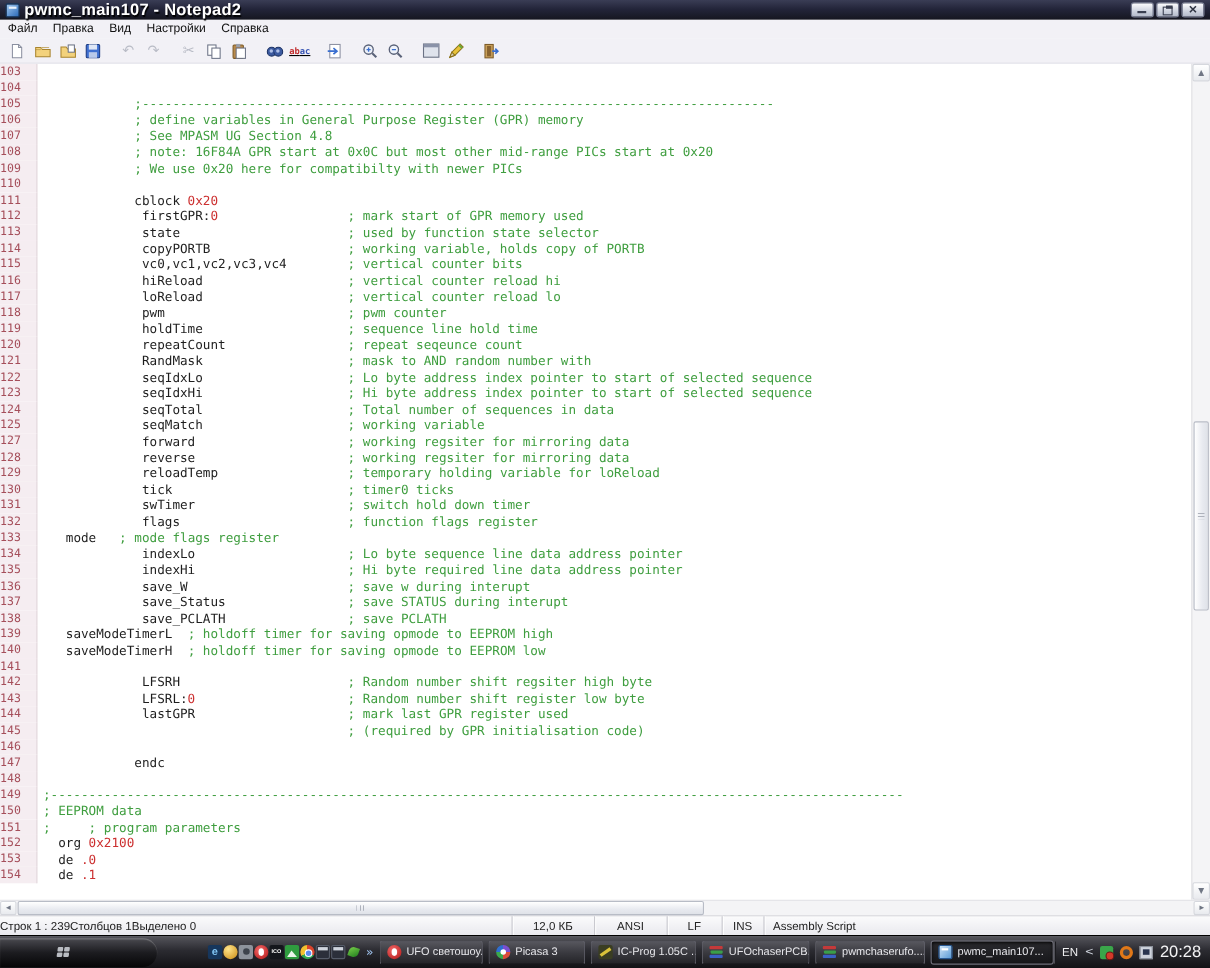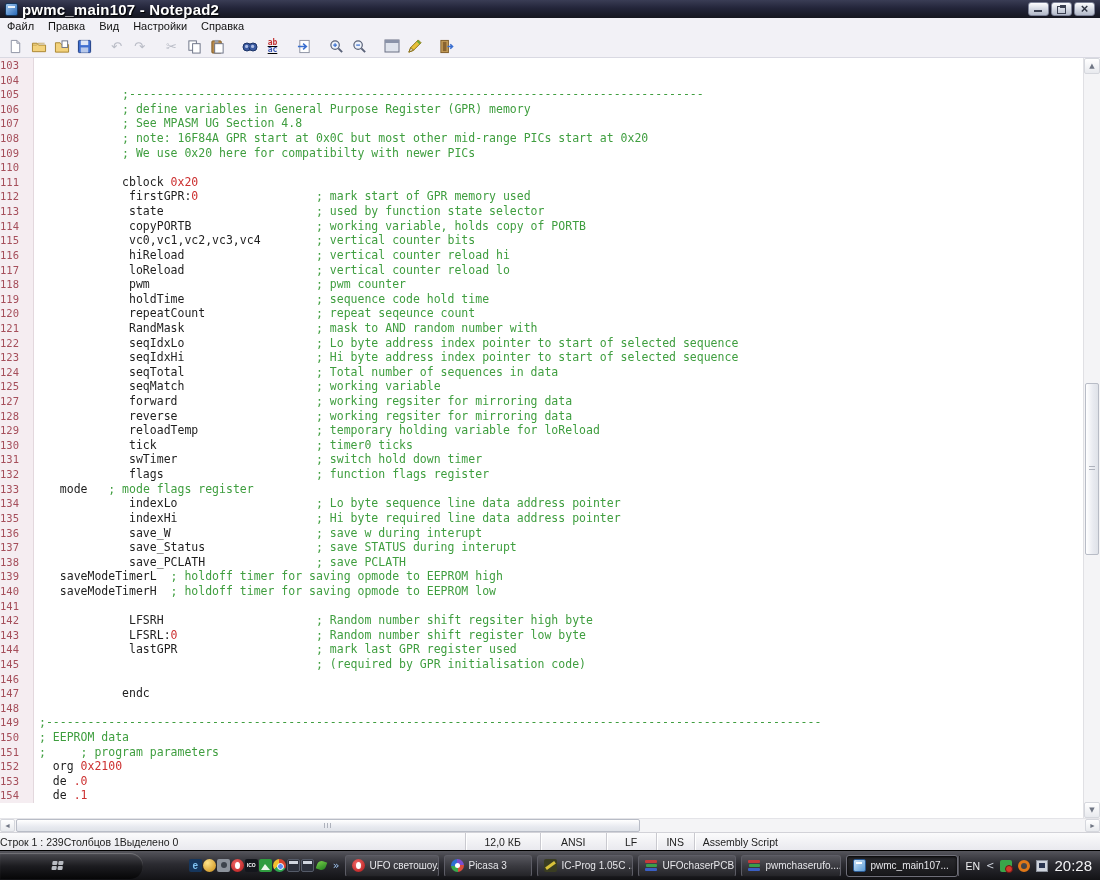--- a/index.html
+++ b/index.html
@@ -28,21 +28,21 @@
            border-bottom:1px solid #f2f1f6;}
   .menuitem{padding:1px 7px;cursor:default;}
 
   
   .toolbar{height:23px;background:#f2f1f6;display:flex;align-items:center;padding-left:4px;
            border-bottom:1px solid #d9d9e2;}
   .tbtn{width:23px;height:21px;display:flex;align-items:center;justify-content:center;border-radius:2px;}
   .tsep{width:9px;height:1px;}
   .tglyph{font-family:"DejaVu Sans",sans-serif;font-size:13px;line-height:13px;color:#58617a;}
   .disabled .tglyph{color:#b9bcc6;}
-  .ab-stack{display:flex;flex-direction:column;line-height:7px;font-size:8px;font-weight:bold;font-family:"DejaVu Sans Mono",monospace;text-decoration:underline;}
+  .ab-stack{display:flex;flex-direction:row;line-height:7px;font-size:8px;font-weight:bold;font-family:"DejaVu Sans Mono",monospace;text-decoration:underline;}
   .ab-stack .a1{color:#c23030;} .ab-stack .a2{color:#3a56b4;}
 
   
   .editor{height:760px;display:flex;position:relative;background:#fff;}
   .codearea{flex:1;overflow:hidden;background:#fff;}
   .cl{display:flex;height:14.615px;line-height:14.615px;}
   .ln{width:34px;flex:0 0 34px;background:#f5edf1;border-right:1px solid #e3d8dd;color:#a54e5a;
       font-family:"DejaVu Sans Mono",monospace;font-size:10.5px;text-align:center;padding-right:17px;}
   .ct{white-space:pre;padding-left:5px;font-family:"DejaVu Sans Mono",monospace;font-size:11.5px;color:#1e1e1e;}
   .tk-p{color:#1e1e1e;} .tk-c{color:#3f9e3f;} .tk-n{color:#cc3030;}
@@ -321,21 +321,21 @@
         <div class="cl">
           <span class="ln">117</span>
           <span class="ct"><span class="tk-p">             </span><span class="tk-p">loReload</span><span class="tk-p">                   </span><span class="tk-c">; vertical counter reload lo</span></span>
         </div>
         <div class="cl">
           <span class="ln">118</span>
           <span class="ct"><span class="tk-p">             </span><span class="tk-p">pwm</span><span class="tk-p">                        </span><span class="tk-c">; pwm counter</span></span>
         </div>
         <div class="cl">
           <span class="ln">119</span>
-          <span class="ct"><span class="tk-p">             </span><span class="tk-p">holdTime</span><span class="tk-p">                   </span><span class="tk-c">; sequence code hold time</span></span>
+          <span class="ct"><span class="tk-p">             </span><span class="tk-p">holdTime</span><span class="tk-p">                   </span><span class="tk-c">; sequence line hold time</span></span>
         </div>
         <div class="cl">
           <span class="ln">120</span>
           <span class="ct"><span class="tk-p">             </span><span class="tk-p">repeatCount</span><span class="tk-p">                </span><span class="tk-c">; repeat seqeunce count</span></span>
         </div>
         <div class="cl">
           <span class="ln">121</span>
           <span class="ct"><span class="tk-p">             </span><span class="tk-p">RandMask</span><span class="tk-p">                   </span><span class="tk-c">; mask to AND random number with</span></span>
         </div>
         <div class="cl">

